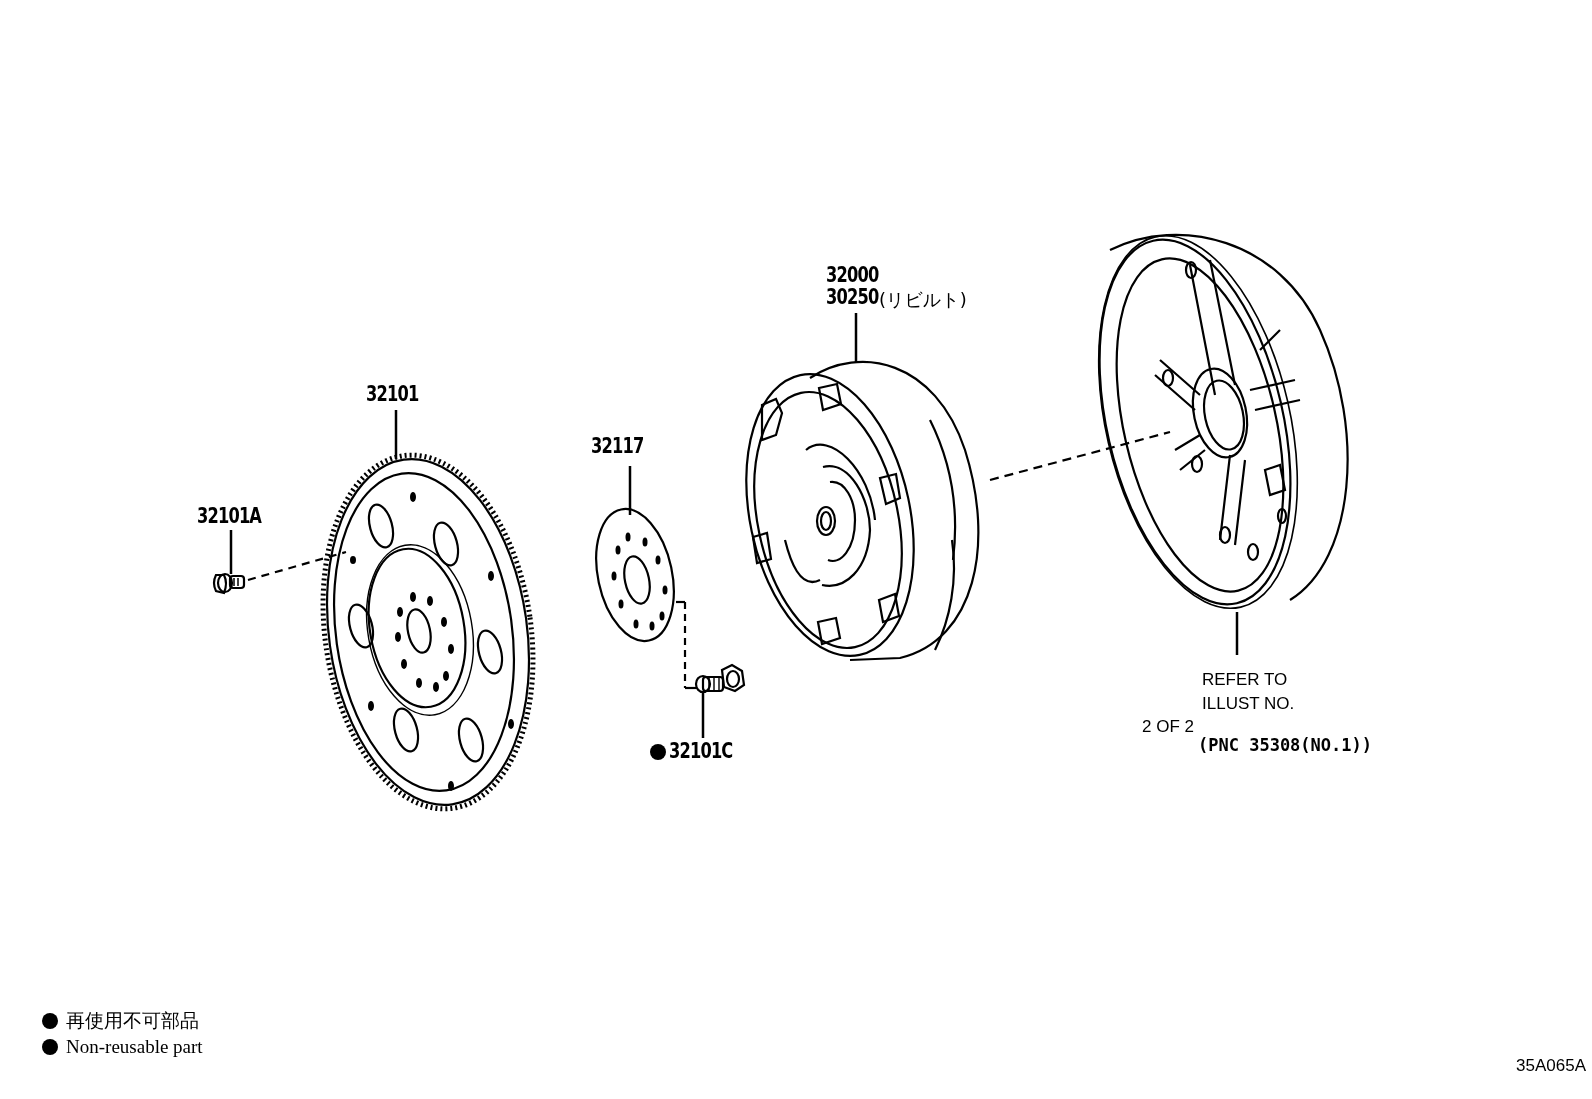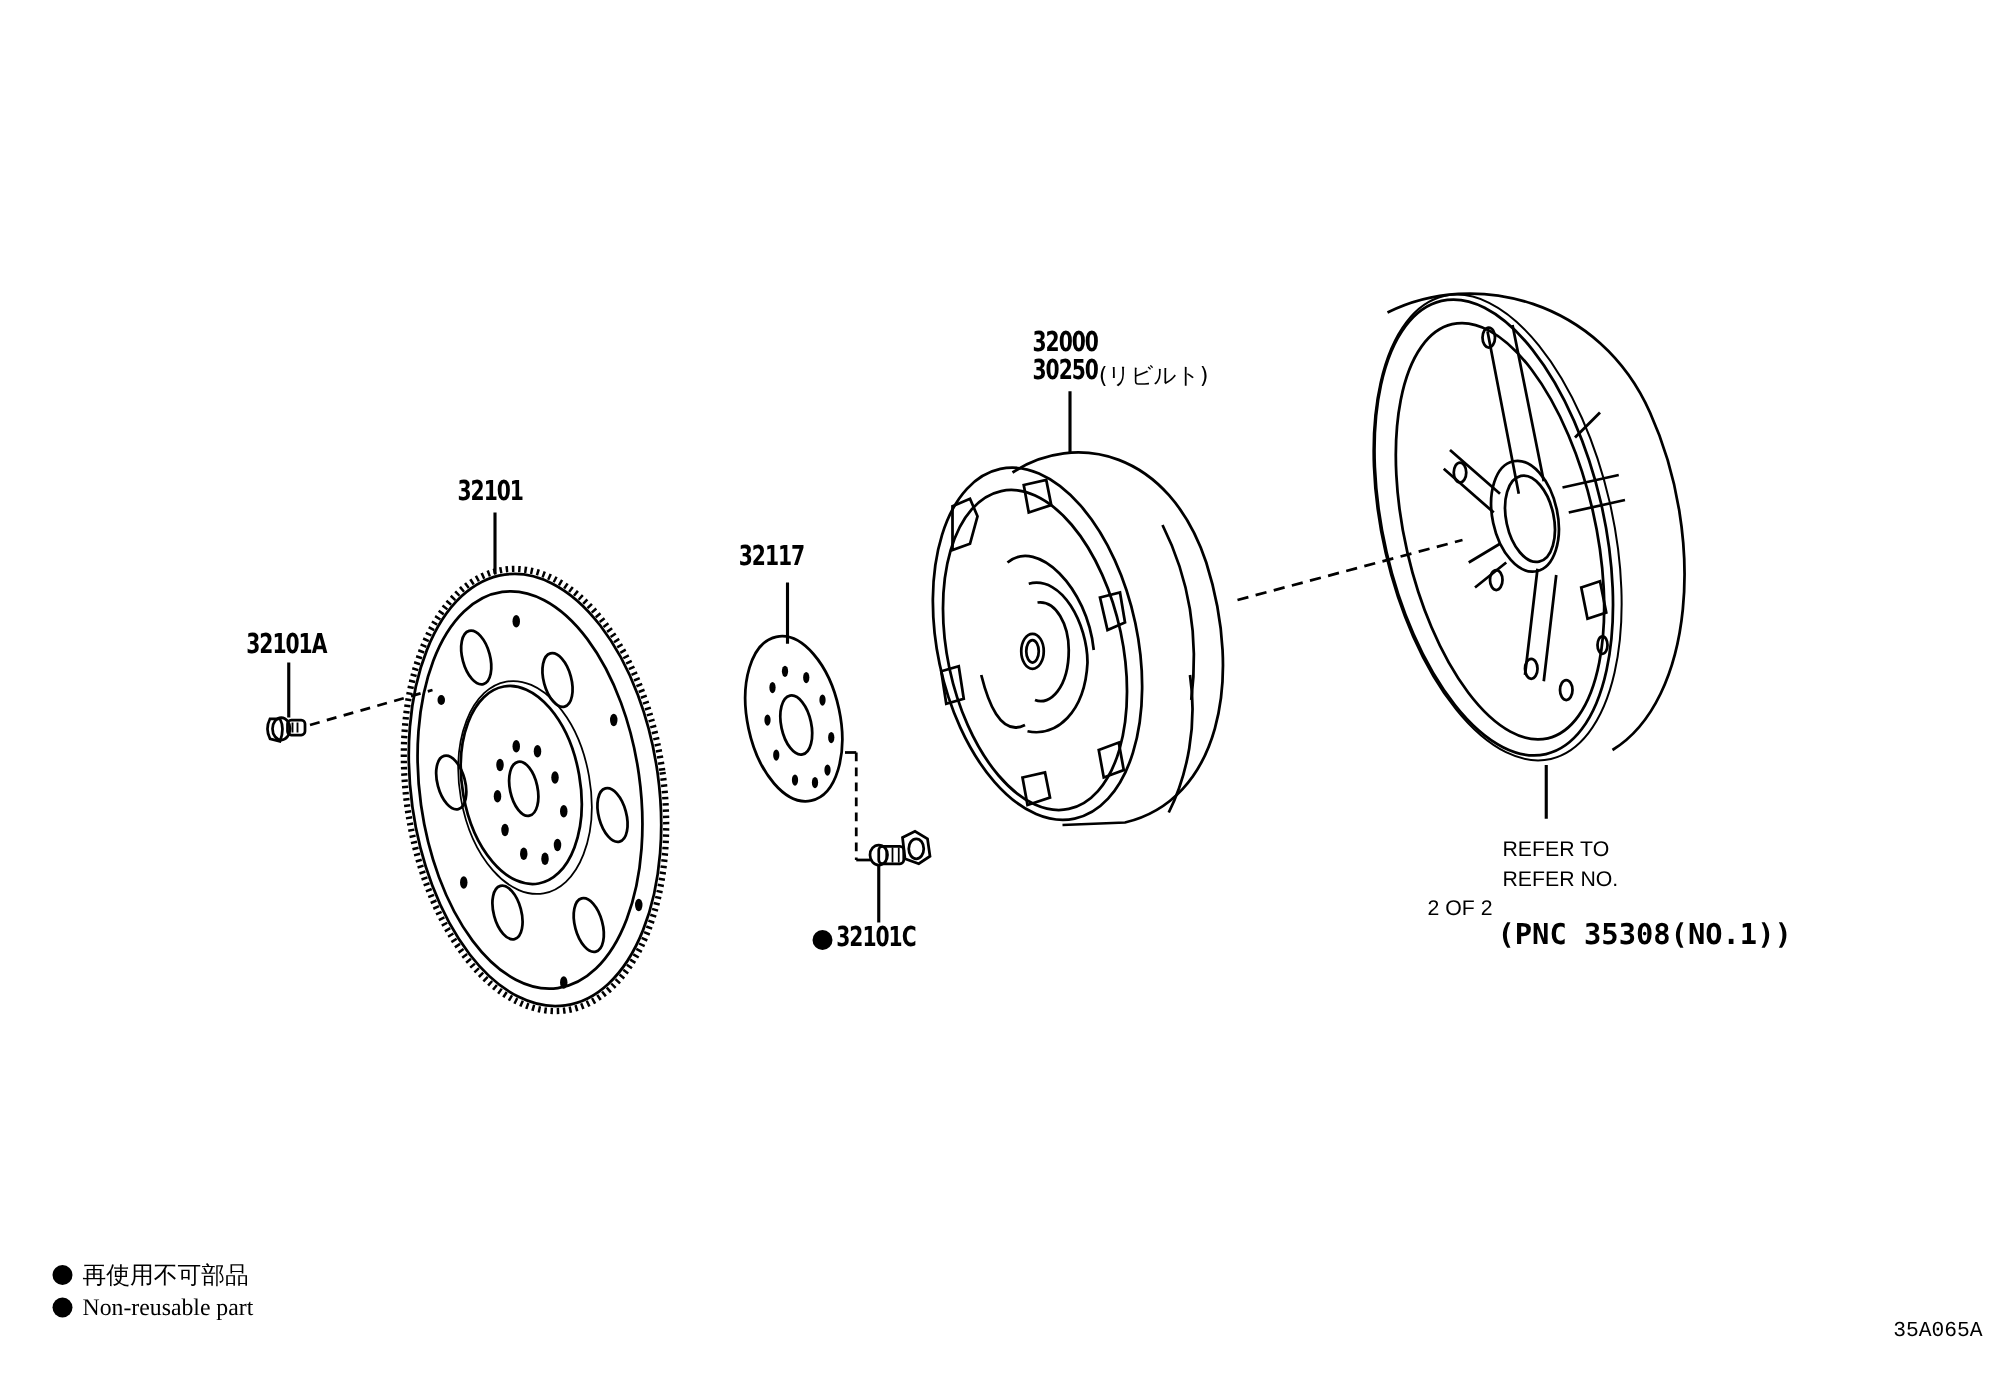--- a/index.html
+++ b/index.html
@@ -5,27 +5,27 @@
   html, body { margin: 0; padding: 0; background: #ffffff; }
   body { width: 1592px; height: 1099px; position: relative; overflow: hidden;
          font-family: "Liberation Sans", sans-serif; color: #000; }
   #diagram { position: absolute; left: 0; top: 0; width: 1592px; height: 1099px; }
   .lbl { position: absolute; font-family: "DejaVu Sans Condensed", "DejaVu Sans", sans-serif;
          font-weight: bold; font-size: 22px; letter-spacing: -1px; line-height: 22px; white-space: nowrap;
          transform: scaleX(0.82); transform-origin: left top; }
   .note { position: absolute; font-family: "Liberation Sans", sans-serif; font-size: 17px;
           line-height: 24px; white-space: nowrap; }
   .mono { position: absolute; font-family: "DejaVu Sans Mono", monospace; font-weight: bold;
-          font-size: 23px; white-space: nowrap; }
+          font-size: 17px; white-space: nowrap; }
   .dot { display: inline-block; width: 16px; height: 16px; border-radius: 50%; background: #000;
          vertical-align: -2px; margin-right: 8px; }
   .legend { position: absolute; left: 42px; top: 1008px; font-family: Liberation Serif, serif;
             font-size: 19px; line-height: 26px; }
   .legend-row { white-space: nowrap; }
-  .code { position: absolute; right: 6px; top: 1056px; font-family: Liberation Mono, monospace;
+  .code { position: absolute; right: 6px; top: 1056px; font-family: Liberation Sans, sans-serif;
           font-size: 17px; }
 </style>
 </head>
 <body>
 
 <svg id="diagram" viewBox="0 0 1592 1099" xmlns="http://www.w3.org/2000/svg" fill="none" stroke="#000" stroke-width="2.2">
 
   <g>
     <line x1="231" y1="530" x2="231" y2="574" stroke-width="2.5"></line>
     <path d="M216 575 q-4 8 0 16 l8 2 q4 -10 0 -18 z"></path>
@@ -168,21 +168,21 @@
   <span class="lbl" style="left:19px; top:0;">32101C</span>
 </div>
 
 <div class="lbl" style="left:826px; top:264px;">32000</div>
 <div style="position:absolute; left:826px; top:286px; white-space:nowrap;">
   <span class="lbl" style="left:0; top:0;">30250</span>
   <span style="position:absolute; left:53px; top:2px; font-family:'DejaVu Sans', sans-serif; font-size:18px;">(リビルト)</span>
 </div>
 
 <div class="note" style="left:1202px; top:668px;">REFER TO</div>
-<div class="note" style="left:1202px; top:692px;">REFER NO.</div>
+<div class="note" style="left:1202px; top:692px;">ILLUST NO.</div>
 <div class="note" style="left:1142px; top:715px;">2 OF 2</div>
 <div class="mono" style="left:1198px; top:735px;">(PNC 35308(NO.1))</div>
 
 <div class="legend">
   <div class="legend-row">
     <span class="dot"></span><span>再使用不可部品</span>
   </div>
   <div class="legend-row">
     <span class="dot"></span><span>Non-reusable part</span>
   </div>

